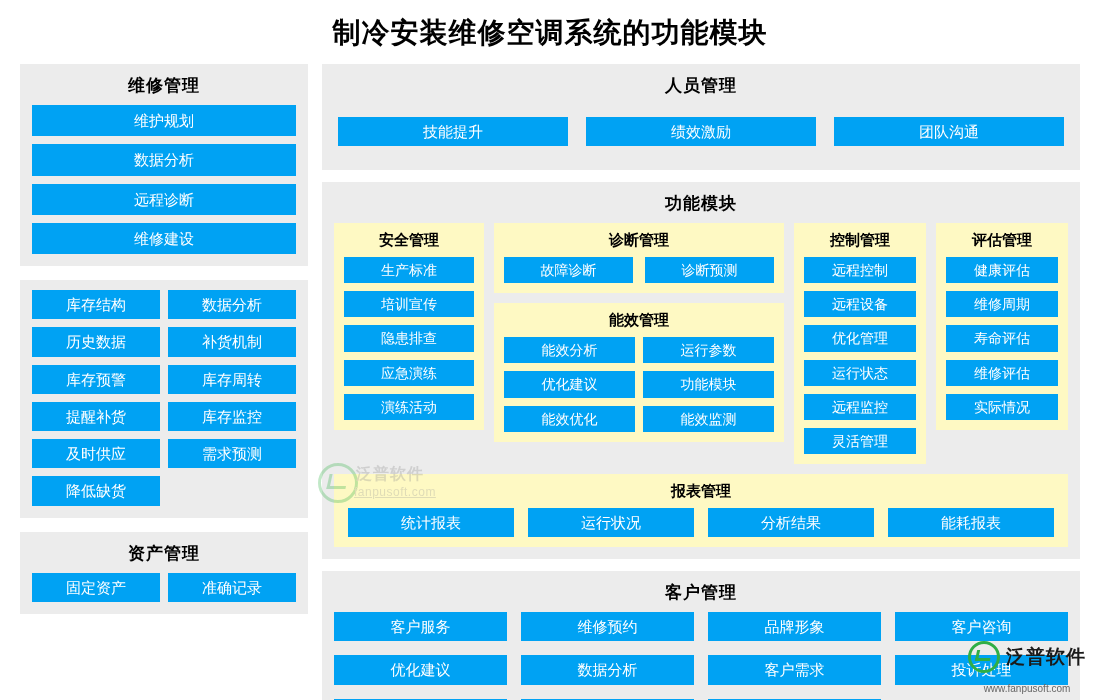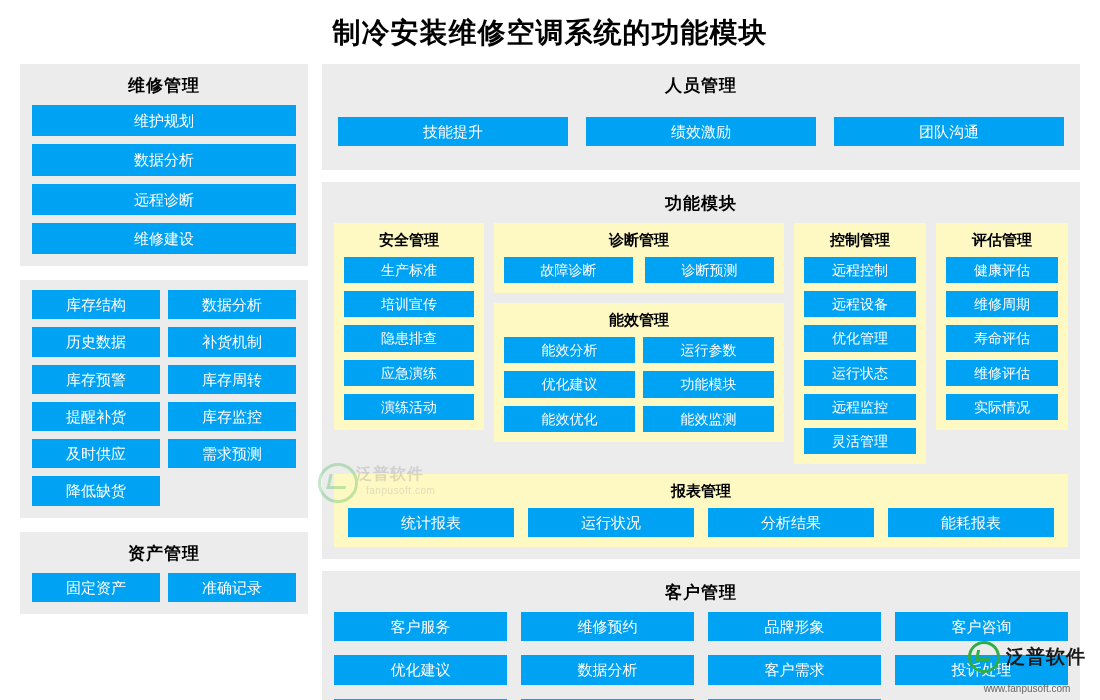--- a/index.html
+++ b/index.html
@@ -134,24 +134,25 @@
   .wm-text {
     position: absolute;
     left: 38px; top: 4px;
     font-size: 16px;
     font-weight: bold;
     color: #8f8f8f;
     letter-spacing: 1px;
   }
   .wm-sub {
     position: absolute;
-    left: 48px; top: 25px;
-    font-size: 10px;
+    left: 36px; top: 25px;
+    font-size: 12px;
     color: #9a9a9a;
     letter-spacing: 0.5px;
+    text-decoration: underline;
   }
   .watermark-br {
     position: absolute;
     right: 14px;
     bottom: 6px;
     text-align: left;
     pointer-events: none;
   }
   .wm-br-row { display: flex; align-items: center; gap: 6px; }
   .wm-br-circle {

